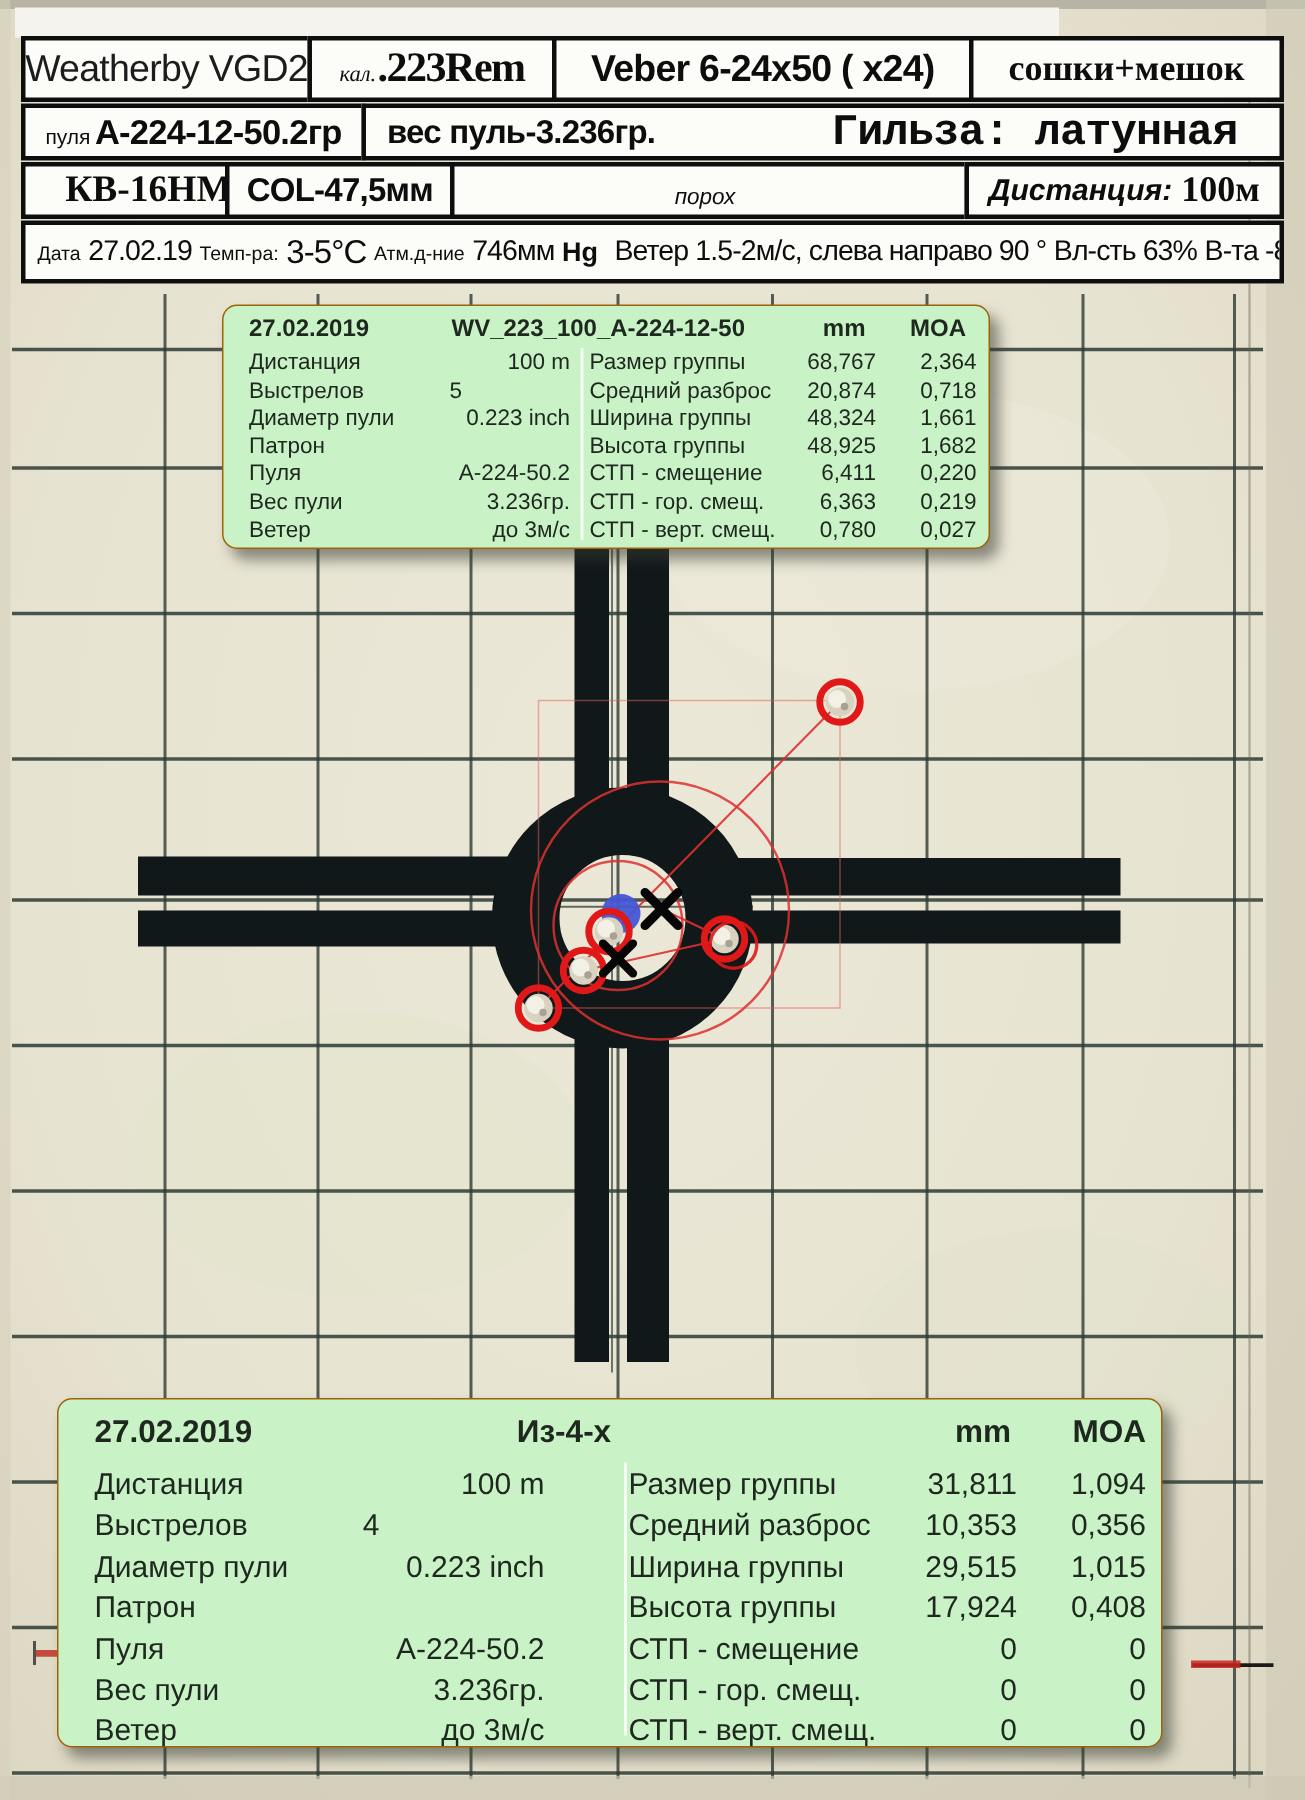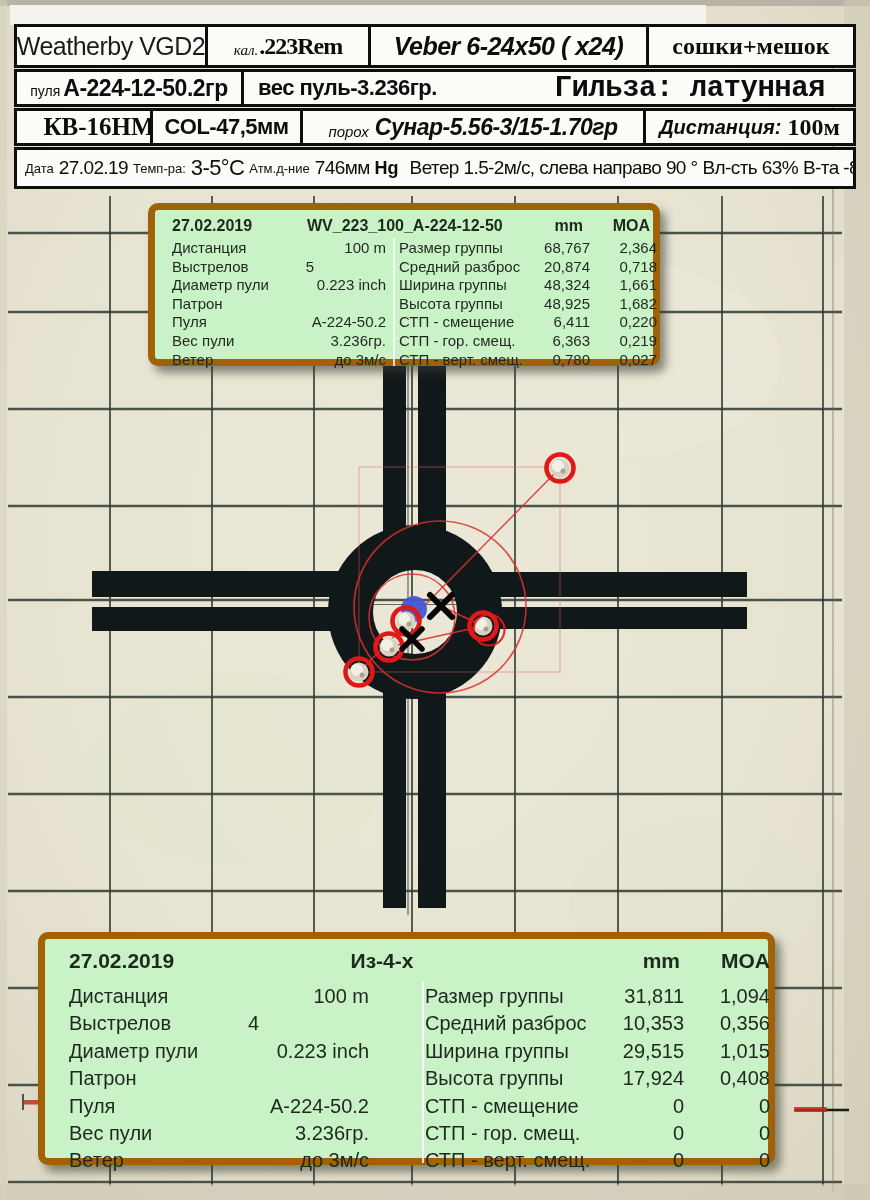--- a/index.html
+++ b/index.html
@@ -8,42 +8,42 @@
   .stage *{box-sizing:border-box;}
   svg{position:absolute;left:0;top:0;}
 
   
   .hcell{position:absolute;background:#fcfcf9;border:3px solid #0e0e0e;
          display:flex;align-items:center;justify-content:center;
          white-space:nowrap;color:#0d0d0d;overflow:hidden;}
   .rifle{font-size:25px;letter-spacing:-0.5px;color:#1c1c1c;}
   .cal-pre{font-family:"Liberation Serif",serif;font-style:italic;font-size:15px;
            align-self:flex-end;margin:0 1px 6px 0;}
-  .cal{font-family:"Liberation Serif",serif;font-weight:bold;font-size:24px;letter-spacing:-1px;}
-  .scope{font-style:italic;font-weight:bold;font-size:25px;letter-spacing:-0.5px;}
+  .cal{font-family:"Liberation Serif",serif;font-weight:bold;font-size:28px;letter-spacing:-1px;}
+  .scope{font-weight:bold;font-size:25px;letter-spacing:-0.5px;}
   .rest{font-family:"Liberation Serif",serif;font-weight:bold;font-size:24px;}
   .small-pre{font-size:14px;margin:6px 3px 0 0;}
   .bullet{font-weight:bold;font-size:23px;letter-spacing:-0.5px;}
   .w-case{justify-content:space-between;padding:0 28px 0 14px;}
   .bweight{font-weight:bold;font-size:22px;letter-spacing:-0.5px;}
   .case{font-weight:bold;font-size:29px;letter-spacing:-0.5px;font-family:Liberation Mono, monospace;}
   .primer{font-family:"Liberation Serif",serif;font-weight:bold;font-size:25px;}
   .colv{font-weight:bold;font-size:22px;letter-spacing:-0.5px;}
   .powder-pre{font-style:italic;font-size:15px;margin:8px 6px 0 0;}
   .powder{font-style:italic;font-weight:bold;font-size:23px;letter-spacing:-0.5px;}
   .dist-lbl{font-family:Liberation Sans, sans-serif;font-style:italic;font-weight:bold;font-size:20px;margin-right:6px;}
   .dist{font-family:"Liberation Serif",serif;font-weight:bold;font-size:24px;}
   .cond{justify-content:flex-start;padding-left:8px;gap:5px;}
   .c-xs{font-size:13px;}
   .c-md{font-size:19px;letter-spacing:-0.6px;}
   .c-lg{font-size:22px;letter-spacing:-0.6px;}
   .c-b{font-weight:bold;font-size:18px;}
 
   
-  .gbox{position:absolute;background:#c9f2c7;border:7px solid #a16207;border-radius:10px;
+  .gbox{position:absolute;background:#c9f2c7;border:1px solid #a16207;border-radius:10px;
         box-shadow:6px 7px 9px rgba(55,60,50,.55);color:#1e281e;}
   .gdiv{position:absolute;width:2px;background:rgba(255,255,255,.8);}
   .ghead{position:absolute;display:flex;font-weight:bold;}
   .gcol{position:absolute;display:flex;flex-direction:column;}
   .grow{display:flex;justify-content:space-between;}
   .rrow{display:flex;}
   .rrow .rlbl{flex:1;}
   .num{text-align:right;}
   
   .g-top{left:148px;top:203px;width:512px;height:163px;font-size:15px;}
@@ -204,21 +204,20 @@
     </div>
 
     <div class="hcell" style="left:14px;top:108px;width:139px;height:38px;padding-left:31px;">
       <span class="primer">КВ-16НМ</span>
     </div>
     <div class="hcell" style="left:150px;top:108px;width:153px;height:38px;">
       <span class="colv">COL-47,5мм</span>
     </div>
     <div class="hcell" style="left:300px;top:108px;width:346px;height:38px;">
       <span class="powder-pre">порох</span>
-      <span class="powder">Сунар-5.56-3/15-1.70гр</span>
     </div>
     <div class="hcell" style="left:643px;top:108px;width:213px;height:38px;">
       <span class="dist-lbl">Дистанция:</span>
       <span class="dist">100м</span>
     </div>
 
     <div class="hcell cond" style="left:14px;top:147px;width:842px;height:42px;">
       <span class="c-xs">Дата</span>
       <span class="c-md">27.02.19</span>
       <span class="c-xs">Темп-ра:</span>

